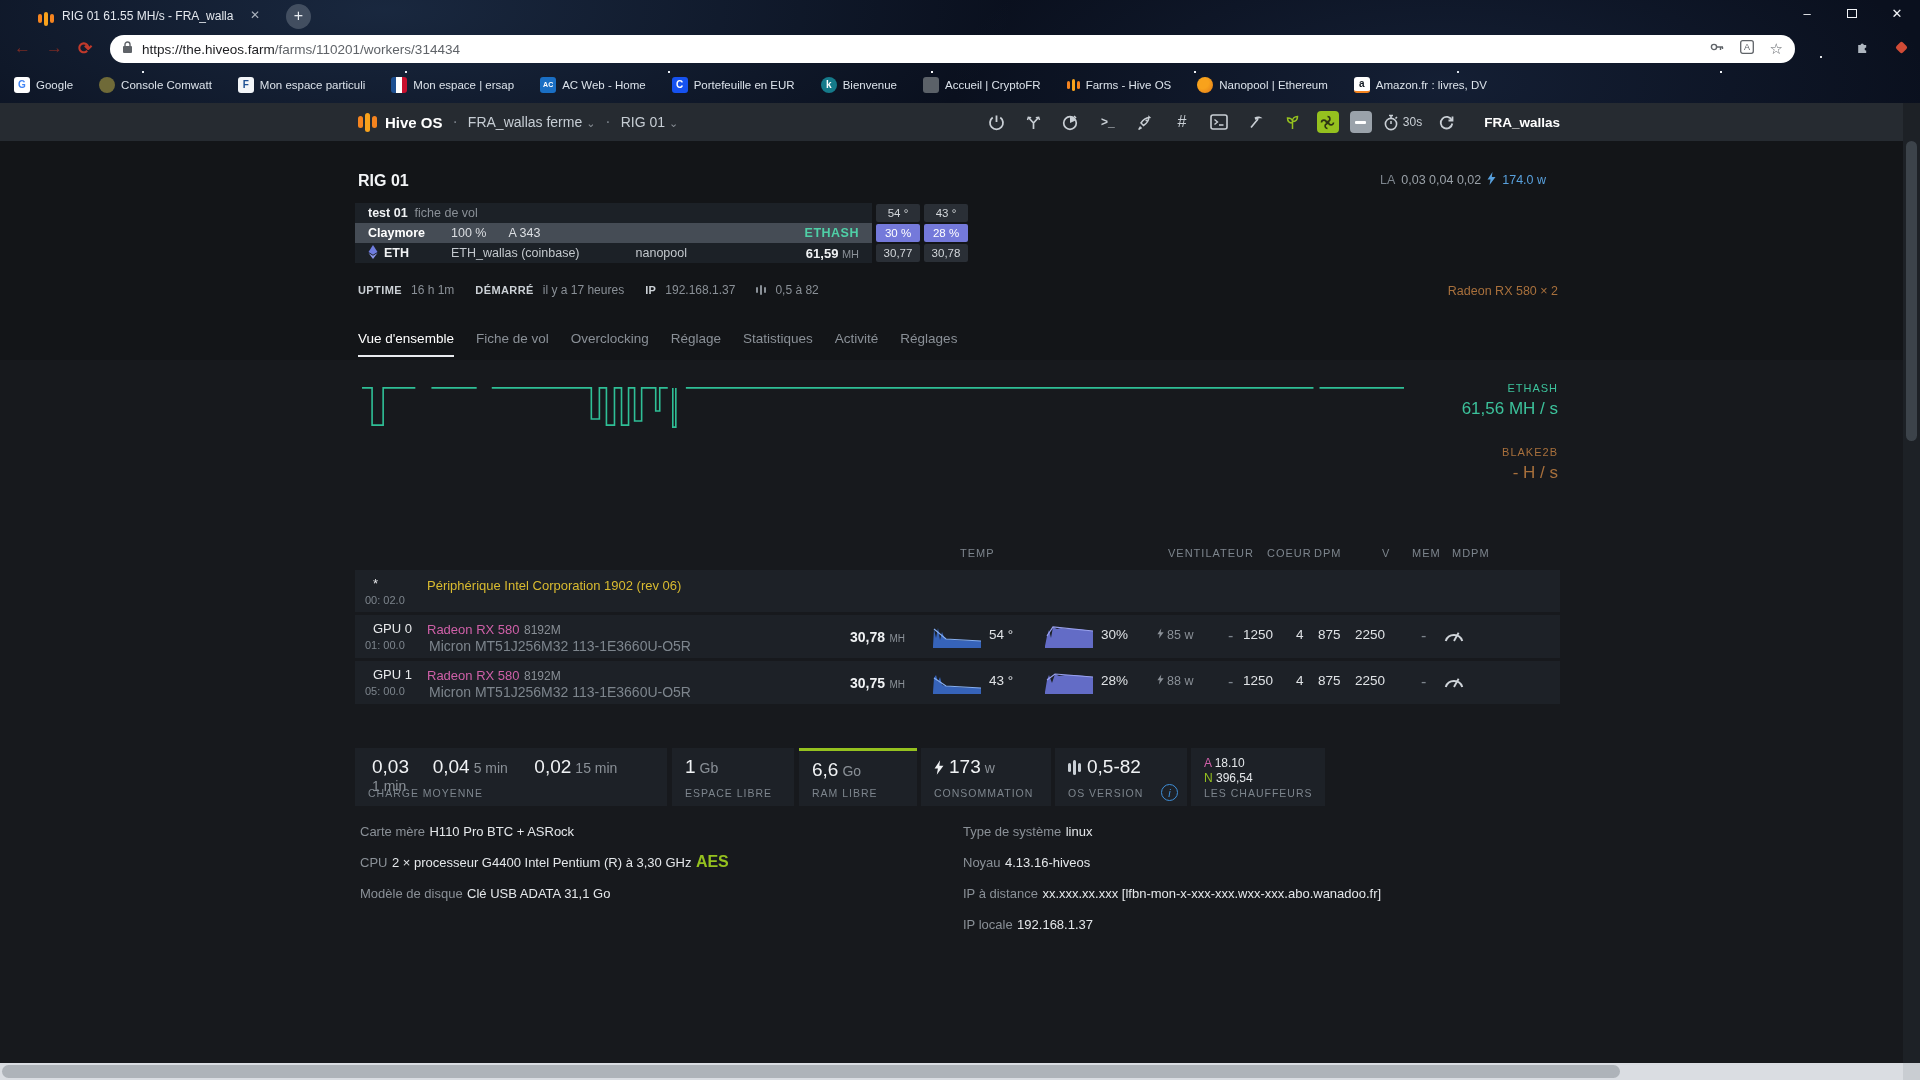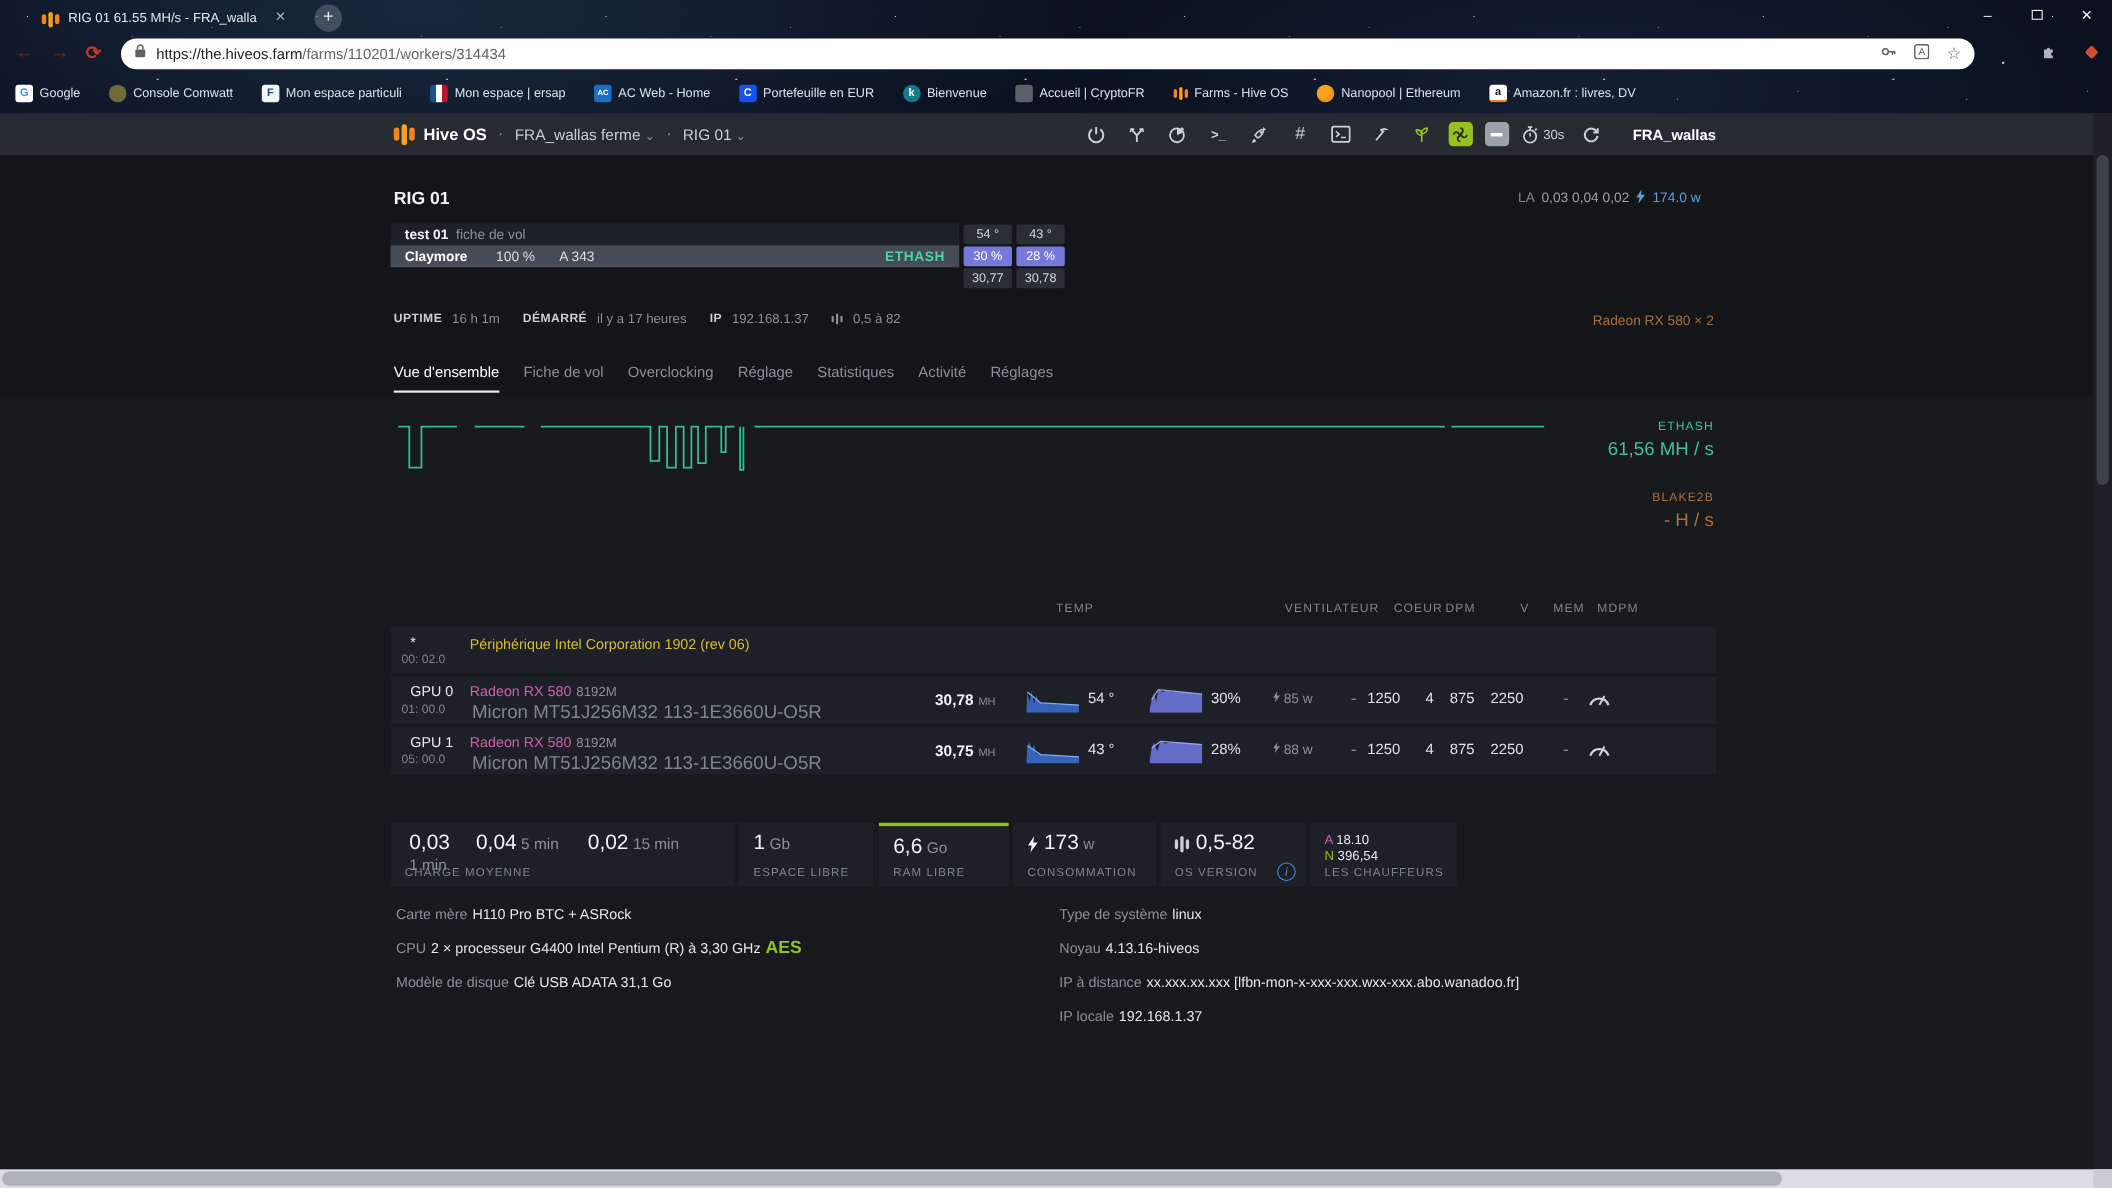--- a/index.html
+++ b/index.html
@@ -75,21 +75,21 @@
 
   .algoval { font-size:17px; }
   .algolabel { font-size:11px; letter-spacing:1px; }
 
   .thead { color:#7d858d; font-size:11px; letter-spacing:1px; }
   .gpurow { background:#1d2127; }
   .idtxt { color:#e8eaec; font-size:13px; }
   .bustxt { color:#7d858d; font-size:11px; }
   .gpuname { color:#cf60a8; font-size:13px; }
   .memsize { color:#8a9097; font-size:12px; }
-  .memmodel { color:#7d858d; font-size:17px; }
+  .memmodel { color:#7d858d; font-size:14px; }
   .hval { color:#f0f2f4; font-size:14px; font-weight:bold; }
   .hunit { color:#8a9097; font-size:10px; }
   .numcell { color:#dfe2e5; font-size:13.5px; }
   .dash { color:#7d858d; }
   .wtxt { color:#8a9097; font-size:12.5px; }
 
   .card { background:#1d2127; height:58px; padding:8px 13px 6px; position:absolute; top:748px; }
   .card .big { color:#f0f2f4; font-size:19px; }
   .card .unit { color:#8a9097; font-size:14px; margin-left:4px; }
   .card .clabel { color:#7d858d; font-size:10.5px; letter-spacing:1px; position:absolute; left:13px; bottom:7px; white-space:nowrap; }
@@ -323,20 +323,30 @@
       <div class="fs-row" style="background:#1c2127;padding:0 13px;">
         <span style="color:#f0f2f4;font-weight:bold;">test 01</span>
         <span style="margin-left:7px;color:#8a9097;">fiche de vol</span>
       </div>
       <div class="fs-row" style="background:#454c55;padding:0 13px;">
         <span style="color:#fff;font-weight:bold;">Claymore</span>
         <span style="margin-left:26px;color:#dcdfe3;">100 %</span>
         <span style="margin-left:22px;color:#dcdfe3;">A 343</span>
         <span style="margin-left:auto;color:#4fd0a7;font-weight:bold;letter-spacing:.5px;">ETHASH</span>
       </div>
+      <div class="fs-row" style="background:#1c2127;padding:0 13px;">
+        <span style="margin-right:6px;"><svg width="10" height="14" viewBox="0 0 10 14">
+              <path d="M5 0 L9.5 7 L5 9.7 L0.5 7 Z" fill="#6f7ddf"></path>
+              <path d="M5 10.8 L9.5 8 L5 14 L0.5 8 Z" fill="#8b96e8"></path>
+            </svg></span>
+        <span style="color:#f0f2f4;font-weight:bold;">ETH</span>
+        <span style="margin-left:42px;color:#c3c8cd;">ETH_wallas (coinbase)</span>
+        <span style="margin-left:56px;color:#c3c8cd;">nanopool</span>
+        <span style="margin-left:auto;"><span style="color:#f0f2f4;font-weight:bold;font-size:13px;">61,59</span> <span style="color:#8a9097;font-size:11px;">MH</span></span>
+      </div>
     </div>
 
     <div class="abs" style="left:876px;top:63px;display:flex;flex-direction:column;gap:2px;">
       <span class="cell cell-dark">54 °</span>
       <span class="cell cell-purple">30 %</span>
       <span class="cell cell-dark">30,77</span>
     </div>
     <div class="abs" style="left:924px;top:63px;display:flex;flex-direction:column;gap:2px;">
       <span class="cell cell-dark">43 °</span>
       <span class="cell cell-purple">28 %</span>

